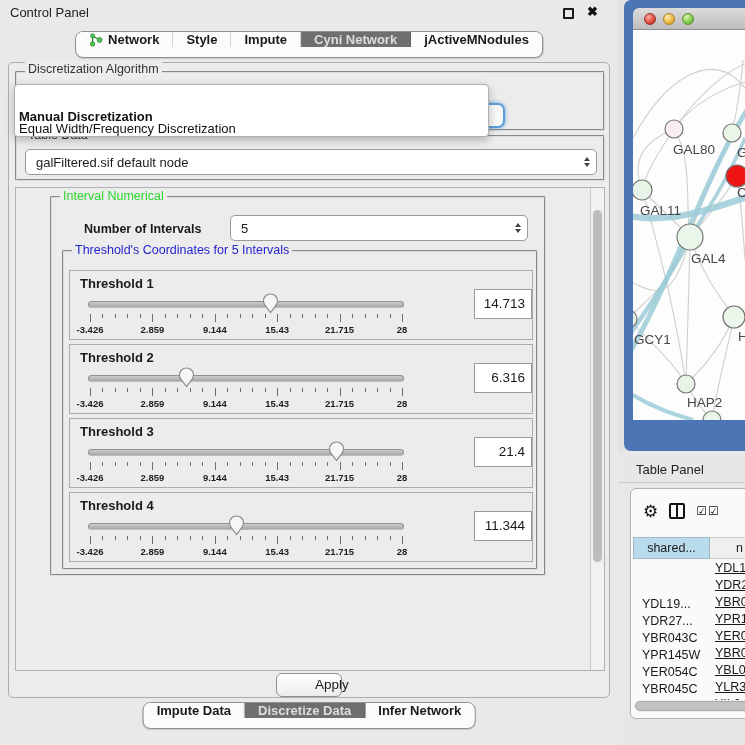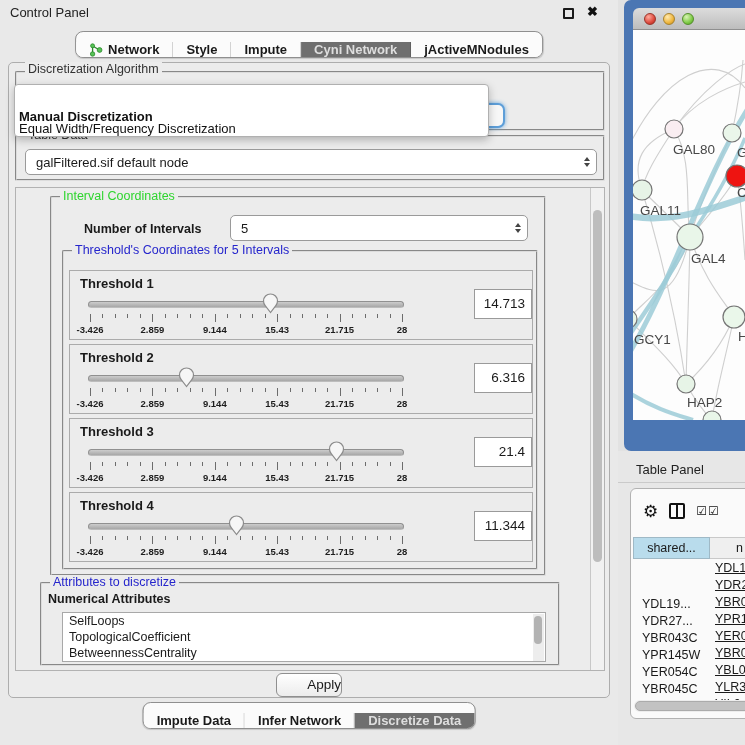--- a/index.html
+++ b/index.html
@@ -7,21 +7,21 @@
   body { position:relative; background:#e2e2e2; font-family:"Liberation Sans", sans-serif; overflow:hidden; color:#1a1a1a; }
 
   
   #control-panel { position:absolute; left:0; top:0; width:618px; height:745px; background:#e9e9e9; }
   #cp-titlebar { position:absolute; left:0; top:0; width:100%; height:24px; }
   #cp-title { position:absolute; left:10px; top:5px; font-size:13px; color:#222; }
   #float-btn { position:absolute; left:563px; top:8px; width:11px; height:11px; border:2px solid #1a1a1a; border-radius:1px; }
   #close-btn { position:absolute; left:587px; top:4px; font-size:13px; font-weight:bold; color:#111; }
 
   
-  .tabstrip { position:absolute; display:flex; align-items:flex-end; background:#fbfbfb; border:1px solid #8f8f8f; border-radius:8px; overflow:hidden; height:27px; box-shadow:0 1px 1px rgba(0,0,0,.15); }
+  .tabstrip { position:absolute; display:flex; align-items:flex-start; background:#fbfbfb; border:1px solid #8f8f8f; border-radius:8px; overflow:hidden; height:27px; box-shadow:0 1px 1px rgba(0,0,0,.15); }
   #top-tabs { left:50%; transform:translateX(-50%); top:31px; }
   .tab { display:flex; align-items:center; gap:5px; padding:0 13px; font-size:13px; font-weight:bold; color:#1a1a1a; white-space:nowrap; border-right:1px solid #cfcfcf; background:#fbfbfb; }
   .tab:last-child { border-right:none; }
   .tab.selected { background:#6f6f6f; color:#dedede; border-right-color:#5e5e5e; }
   .net-icon { width:14px; height:14px; display:inline-block; }
 
   
   #main-panel { position:absolute; left:8px; top:62px; width:602px; height:636px; border:1px solid #adadad; border-radius:5px; background:#ececec; }
 
   .group { position:absolute; border:2px groove #dcdcdc; border-radius:2px; }
@@ -72,21 +72,21 @@
   .thumb-pin { position:absolute; top:0px; width:17px; height:21px; margin-left:-8.5px; }
   .vfield { position:absolute; left:404px; top:18px; width:58px; height:30px; background:#ffffff; border:1px solid #9a9a9a; font-size:13.5px; text-align:right; line-height:28px; padding-right:6px; }
 
   #attr-group { left:24px; top:394px; width:520px; height:84px; }
   #attr-sub { position:absolute; left:6px; top:8px; font-size:12.5px; font-weight:bold; }
   #attr-list { position:absolute; left:20px; top:28px; width:484px; height:50px; background:#ffffff; border:1px solid #a8a8a8; overflow:hidden; }
   #attr-list .row { font-size:12.5px; line-height:16px; padding-left:6px; white-space:nowrap; }
   #attr-vsb { position:absolute; right:1px; top:1px; width:11px; height:48px; background:#ededed; }
   #attr-vsb .thumb { position:absolute; left:1px; top:2px; width:8px; height:28px; background:#b3b3b3; border-radius:4px; }
 
-  #apply-btn { position:absolute; left:50%; transform:translateX(-50%); top:610px; width:66px; height:24px; background:linear-gradient(#ffffff,#ececec); border:1px solid #8f8f8f; border-radius:6px; font-size:13.5px; text-align:right; line-height:22px; }
+  #apply-btn { position:absolute; left:50%; transform:translateX(-50%); top:610px; width:66px; height:24px; background:linear-gradient(#ffffff,#ececec); border:1px solid #8f8f8f; border-radius:6px; font-size:13.5px; text-align:left; line-height:22px;padding-left:38px; }
 
   #bottom-tabs { left:50%; transform:translateX(-50%); top:702px; }
 
   
   #net-window { position:absolute; left:624px; top:0; width:121px; height:451px; background:#4b76b3; border-radius:7px 0 0 7px; }
   #net-titlebar { position:absolute; left:9px; top:8px; right:0; height:22px; background:linear-gradient(#dcdcdc,#bdbdbd); border-bottom:1px solid #8f8f8f; border-radius:6px 0 0 0; display:flex; align-items:center; gap:7px; padding-left:11px; }
   .light { width:12px; height:12px; border-radius:50%; }
   .light.red { background:radial-gradient(circle at 35% 30%, #ffaa9d, #dd4a3d 60%, #a82418); border:1px solid #99342a; }
   .light.yellow { background:radial-gradient(circle at 35% 30%, #ffeab0, #efb63e 60%, #bc861d); border:1px solid #a8832e; }
   .light.green { background:radial-gradient(circle at 35% 30%, #d9f3b5, #7fcb47 60%, #4e9a20); border:1px solid #558f2c; }
@@ -167,21 +167,21 @@
         <span>galFiltered.sif default node</span>
         <span class="stepper">
             <span class="arr-up"></span>
             <span class="arr-dn"></span>
           </span>
       </div>
     </div>
 
     <div id="scroll-area">
       <div id="interval-group" class="group">
-        <span class="group-title gt-green">Interval Coordinates</span>
+        <span class="group-title gt-green">Interval Numerical</span>
         <span id="noi-label">Number of Intervals</span>
         <div id="noi-combo" class="combo">
           <span>5</span>
           <span class="stepper">
               <span class="arr-up"></span>
               <span class="arr-dn"></span>
             </span>
         </div>
         <div id="thresholds-group" class="group">
           <span class="group-title gt-blue">Threshold's Coordinates for 5 Intervals</span>
@@ -367,52 +367,38 @@
                   <div class="thumb-pin" style="left: 160.638px;"><svg width="17" height="21" viewBox="0 0 17 21">
                       <path d="M8.5,19.5 L3.2,12.6 C2.2,11.4 1.5,10.2 1.5,8 C1.5,4.1 4.6,1 8.5,1 C12.4,1 15.5,4.1 15.5,8 C15.5,10.2 14.8,11.4 13.8,12.6 Z" fill="#f6f6f6" stroke="#8a8a8a" stroke-width="1.2"></path>
                     </svg></div>
                 </div>
                 <div class="vfield">11.344</div>
               </div>
             </div>
         </div>
       </div>
 
-      <div id="attr-group" class="group">
-        <span class="group-title gt-blue">Attributes to discretize</span>
-        <span id="attr-sub">Numerical Attributes</span>
-        <div id="attr-list">
-          <div id="attr-rows">
-              <div class="row">SelfLoops</div>
-              <div class="row">TopologicalCoefficient</div>
-              <div class="row">BetweennessCentrality</div>
-            </div>
-          <div id="attr-vsb">
-              <div class="thumb"></div>
-            </div>
-        </div>
-      </div>
 
       <div id="scroll-vsb">
           <div class="thumb"></div>
         </div>
     </div>
 
     <div id="apply-btn">Apply</div>
   </div>
 
   <div id="bottom-tabs" class="tabstrip">
     <div class="tab">
         <span>Impute Data</span>
       </div>
+    <div class="tab selected">
+        <span>Discretize Data</span>
+      </div>
     <div class="tab">
         <span>Infer Network</span>
-      </div>
-    <div class="tab selected">
-        <span>Discretize Data</span>
       </div>
   </div>
 </div>
 
 <div id="net-window">
   <div id="net-titlebar">
     <span class="light red"></span>
     <span class="light yellow"></span>
     <span class="light green"></span>
   </div>

